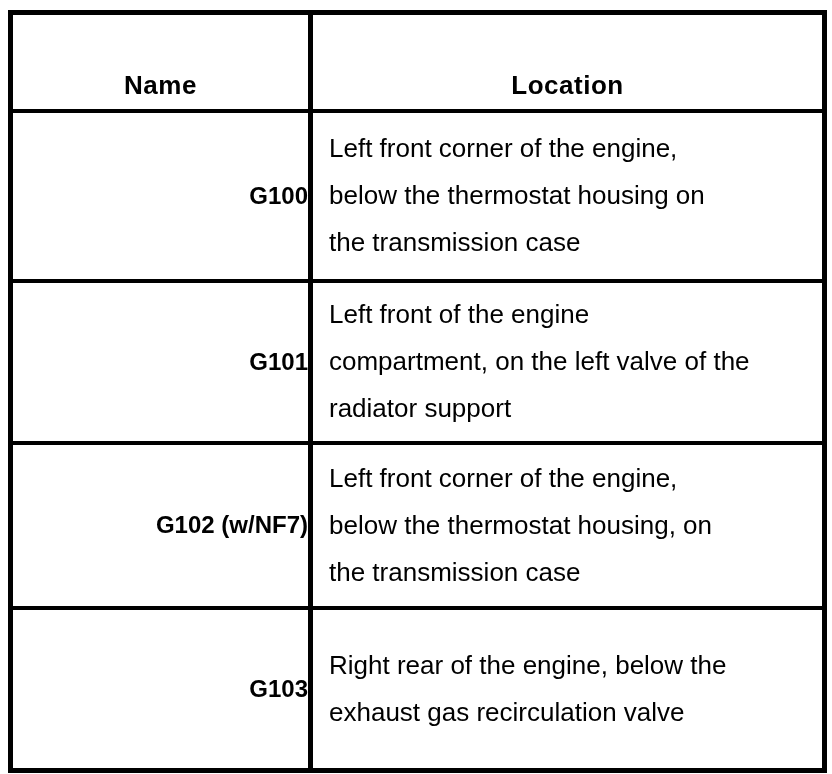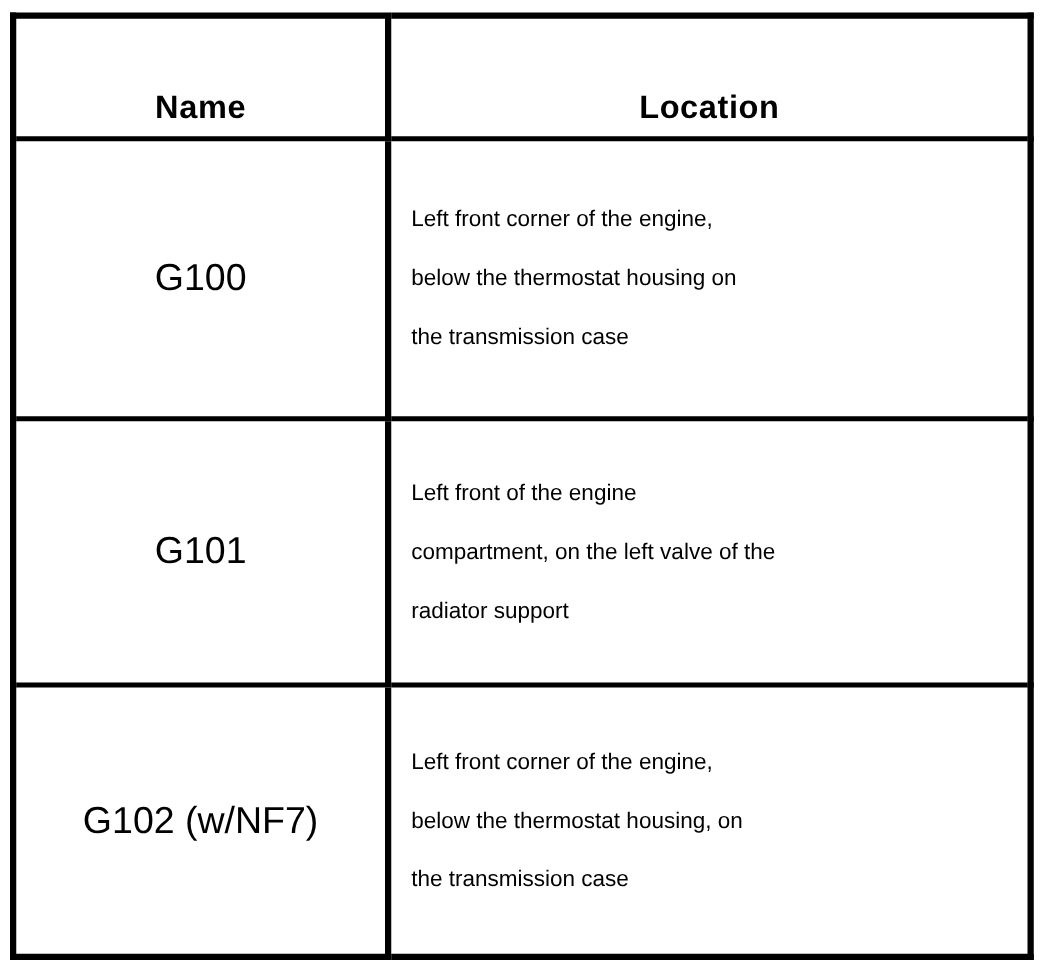--- a/index.html
+++ b/index.html
@@ -51,28 +51,28 @@
 
   th {
     font-size: 26px;
     font-weight: bold;
     text-align: center;
     vertical-align: bottom;
     padding: 0 0 8px 0;
     letter-spacing: 0.5px;
   }
   td.cell-name {
-    font-size: 30px;
-    font-weight: normal;
-    text-align: center;
+    font-size: 24px;
+    font-weight: bold;
+    text-align: right;
     vertical-align: middle;
     padding: 0;
   }
   td.cell-location {
-    font-size: 18px;
+    font-size: 26px;
     font-weight: normal;
     text-align: left;
     vertical-align: middle;
     padding: 0 10px 0 16px;
     line-height: 47px;
     white-space: pre-line;
   }
 </style>
 </head>
 <body>
@@ -101,15 +101,20 @@
         <td class="cell-location">Left front of the engine
 compartment, on the left valve of the
 radiator support</td>
       </tr>
       <tr class="row-2">
         <td class="cell-name">G102 (w/NF7)</td>
         <td class="cell-location">Left front corner of the engine,
 below the thermostat housing, on
 the transmission case</td>
       </tr>
+      <tr class="row-3">
+        <td class="cell-name">G103</td>
+        <td class="cell-location">Right rear of the engine, below the
+exhaust gas recirculation valve</td>
+      </tr>
     </tbody>
   </table>
 </div>
 
 </body></html>

